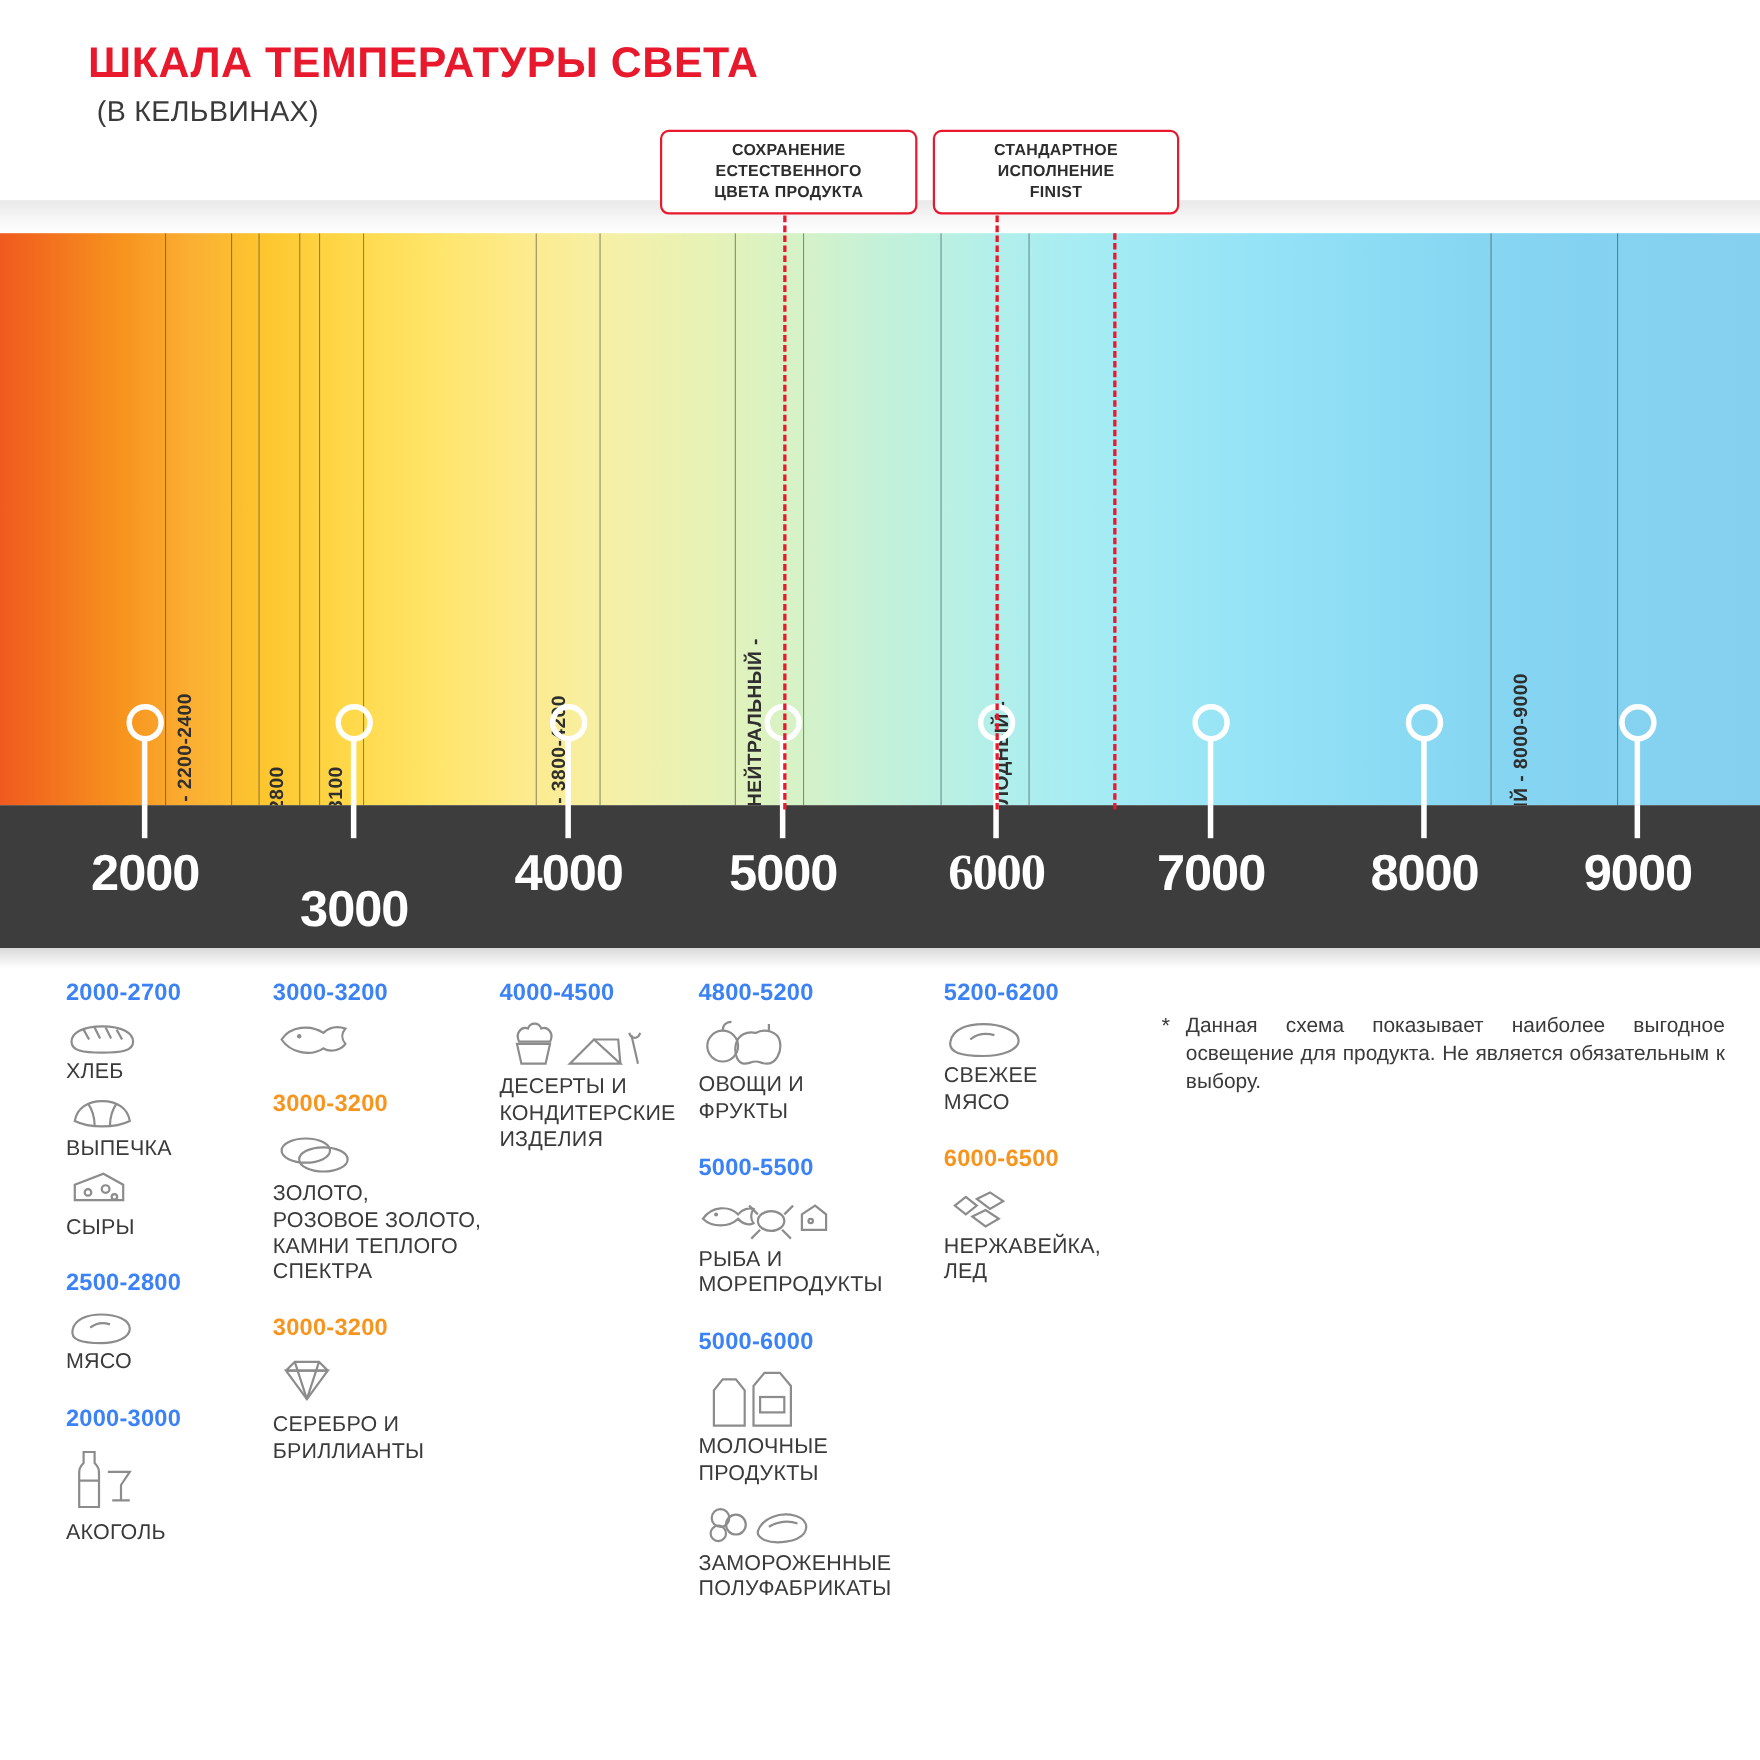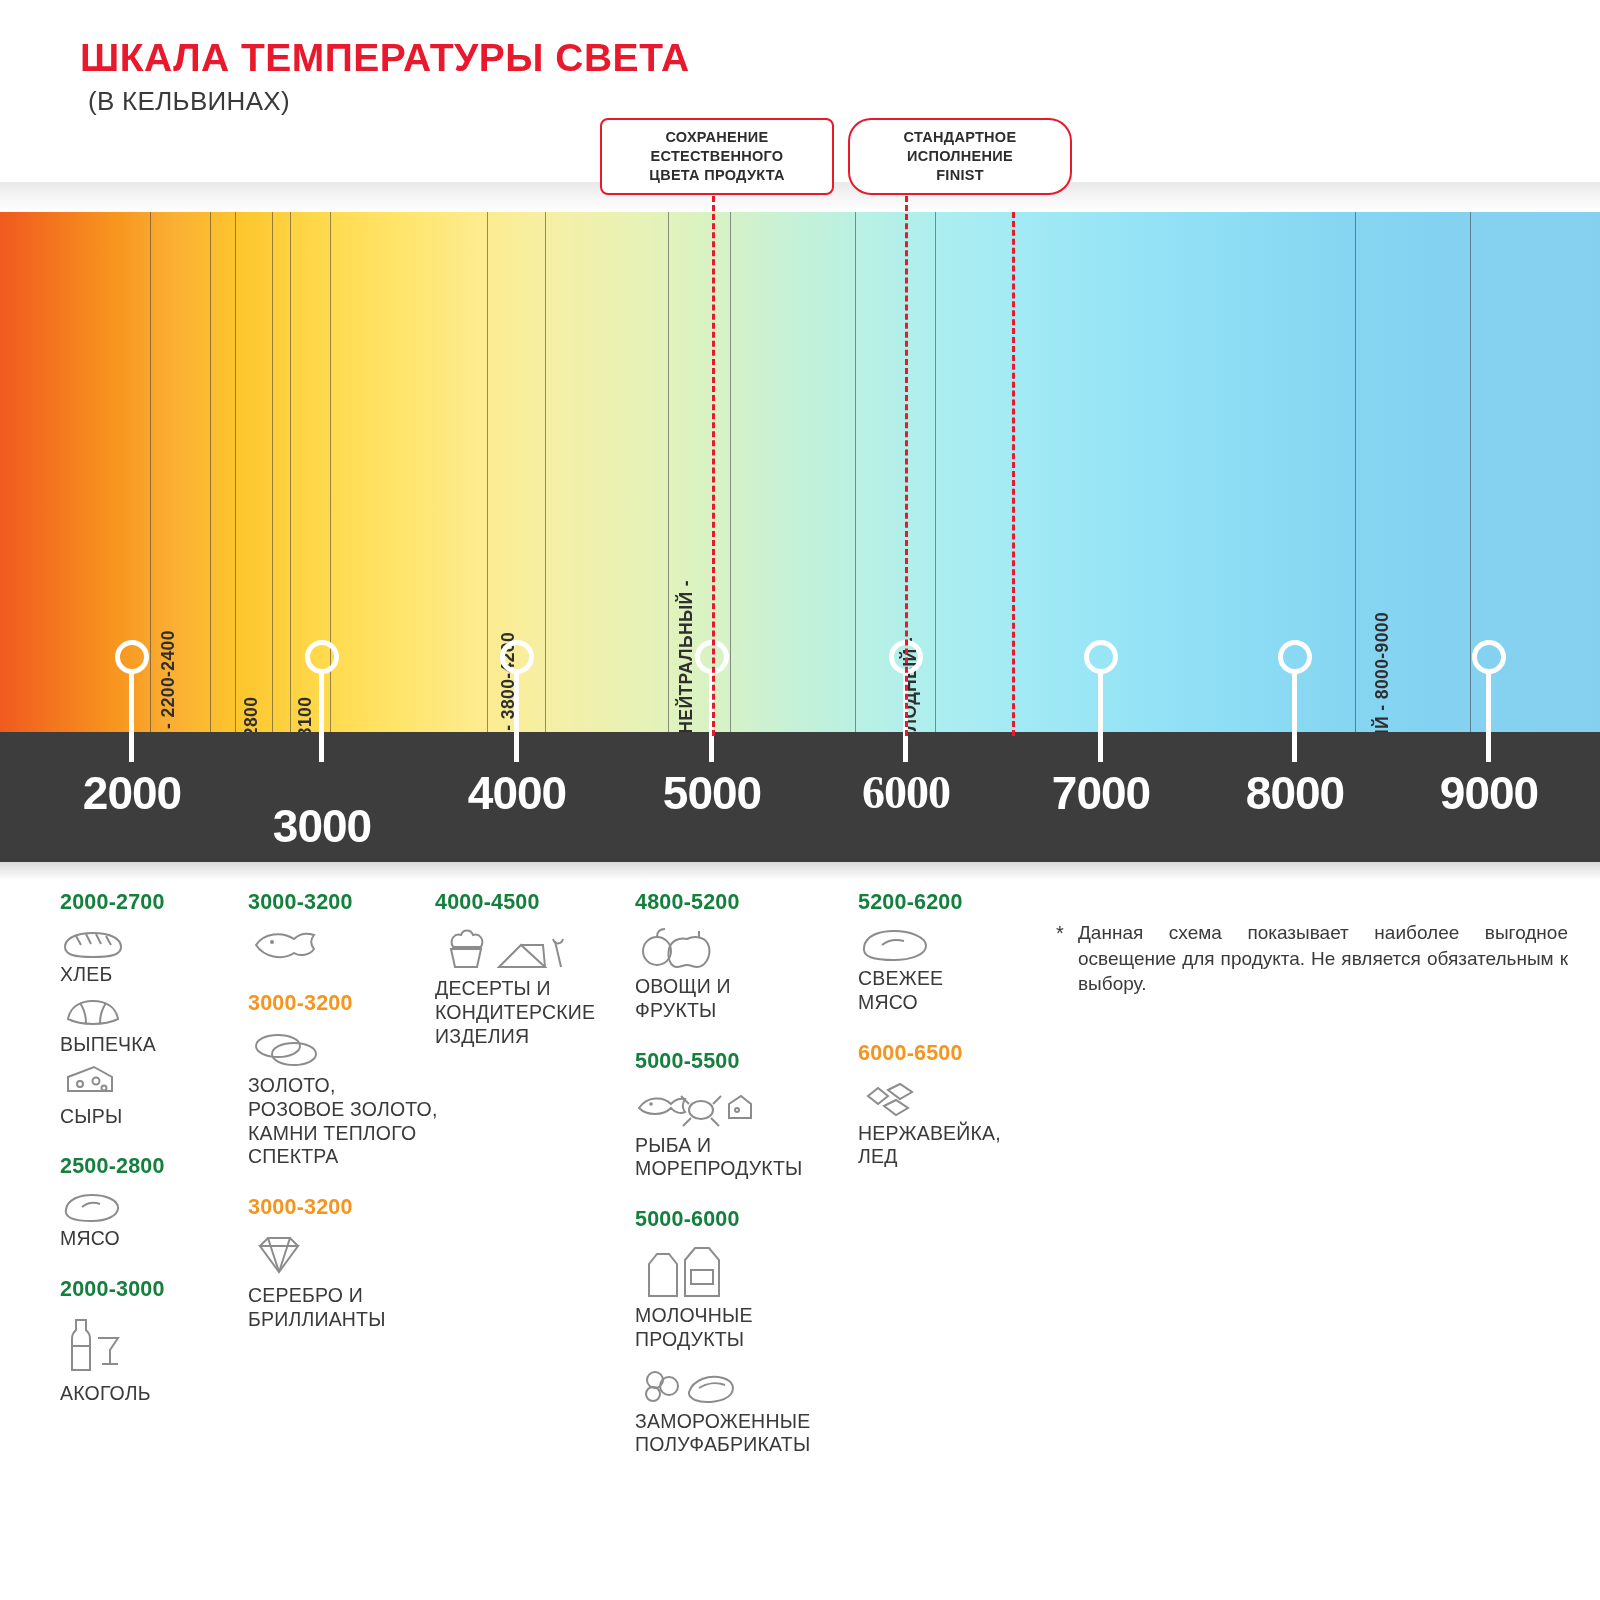--- a/index.html
+++ b/index.html
@@ -105,21 +105,21 @@
     font-size:46px;font-weight:bold;color:#ffffff;
     text-align:center;width:200px;letter-spacing:-1px;
   }
 
   
   #legend{position:absolute;left:0;top:890px;width:1600px;}
   .col{position:absolute;top:0;}
   .range{
     font-size:21.5px;font-weight:bold;margin:0 0 10px 0;letter-spacing:.2px;
   }
-  .range.red{color:#15803d;}
+  .range.red{color:#3b82f6;}
   .range.orange{color:#f7941e;}
   .item{margin-bottom:4px;}
   .item-label{
     font-size:19.5px;color:#3a3a3a;line-height:1.22;letter-spacing:.2px;
     margin:4px 0 0 0;
   }
   .icon{display:block;margin:2px 0 2px 0;}
   .group{margin-bottom:26px;}
 
   
@@ -133,21 +133,21 @@
 <body>
 
 <div id="header">
   <h1 id="main-title">ШКАЛА ТЕМПЕРАТУРЫ СВЕТА</h1>
   <div id="sub-title">(В КЕЛЬВИНАХ)</div>
 </div>
 
 <div class="callout" id="callout-natural" style="white-space:pre-line;">СОХРАНЕНИЕ
 ЕСТЕСТВЕННОГО
 ЦВЕТА ПРОДУКТА</div>
-<div class="callout" id="callout-standard" style="white-space:pre-line;border-radius:23px;">СТАНДАРТНОЕ
+<div class="callout" id="callout-standard" style="white-space:pre-line;">СТАНДАРТНОЕ
 ИСПОЛНЕНИЕ
 FINIST</div>
 
 <div id="spectrum-wrap"></div>
 
 <div id="spectrum">
 
   <div class="vline" style="left:150px;"></div>
   <div class="vline" style="left:210px;"></div>
   <div class="vline" style="left:235px;"></div>
@@ -311,21 +311,21 @@
         <svg class="icon" width="62" height="50" viewBox="0 0 62 50">
           <path d="M12 16h38l-19 26z" fill="none" stroke="#8c8c8c" stroke-width="2"></path>
           <path d="M12 16l8-8h22l8 8M20 8l11 34M42 8L31 42M12 16h38" fill="none" stroke="#8c8c8c" stroke-width="2"></path>
         </svg>
         <div class="item-label" style="white-space:pre-line;">СЕРЕБРО И
 БРИЛЛИАНТЫ</div>
       </div>
     </div>
   </div>
 
-  <div class="col" style="left:435px;width:205px;">
+  <div class="col" style="left:454px;width:205px;">
     <div class="group">
       <div class="range red">4000-4500</div>
       <div class="item">
         <svg class="icon" width="150" height="48" viewBox="0 0 150 48">
           <path d="M18 22c-4-8 2-14 8-12 2-6 10-6 12 0 6-2 12 4 8 12z" fill="none" stroke="#8c8c8c" stroke-width="2"></path>
           <path d="M16 24h30l-4 18H20z" fill="none" stroke="#8c8c8c" stroke-width="2"></path>
           <path d="M64 42l22-22 24 22z" fill="none" stroke="#8c8c8c" stroke-width="2"></path>
           <path d="M86 20l22 0 2 22" fill="none" stroke="#8c8c8c" stroke-width="2"></path>
           <path d="M118 14c2 6 8 6 10 0" fill="none" stroke="#8c8c8c" stroke-width="2"></path>
           <path d="M120 16l6 26" fill="none" stroke="#8c8c8c" stroke-width="2"></path>

